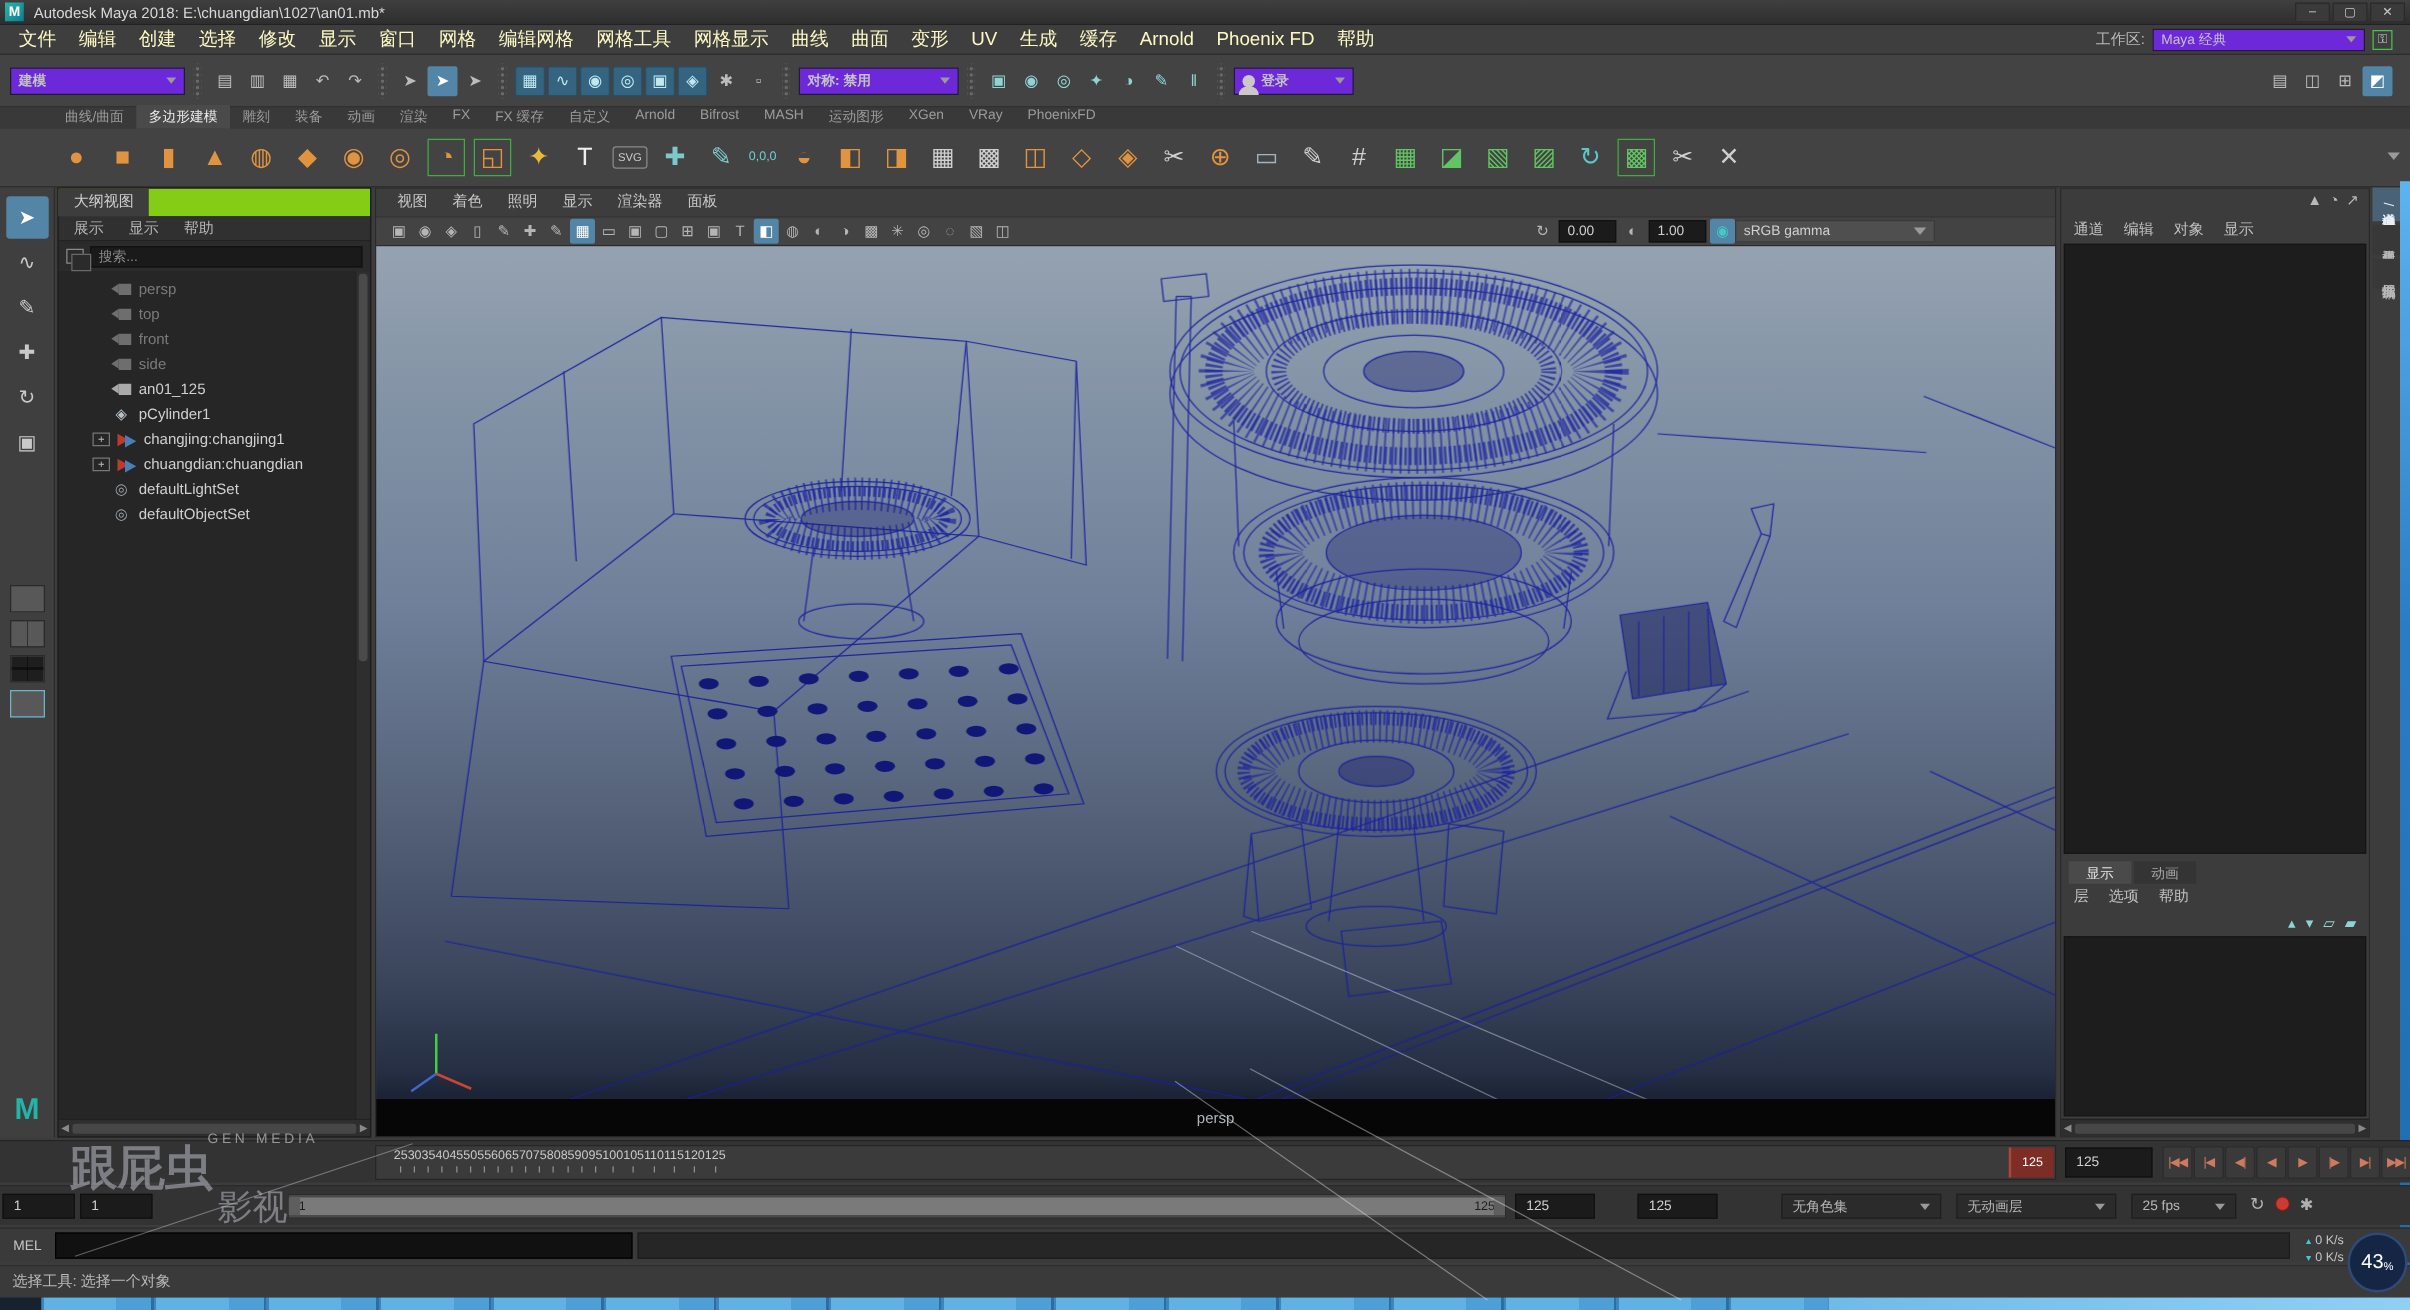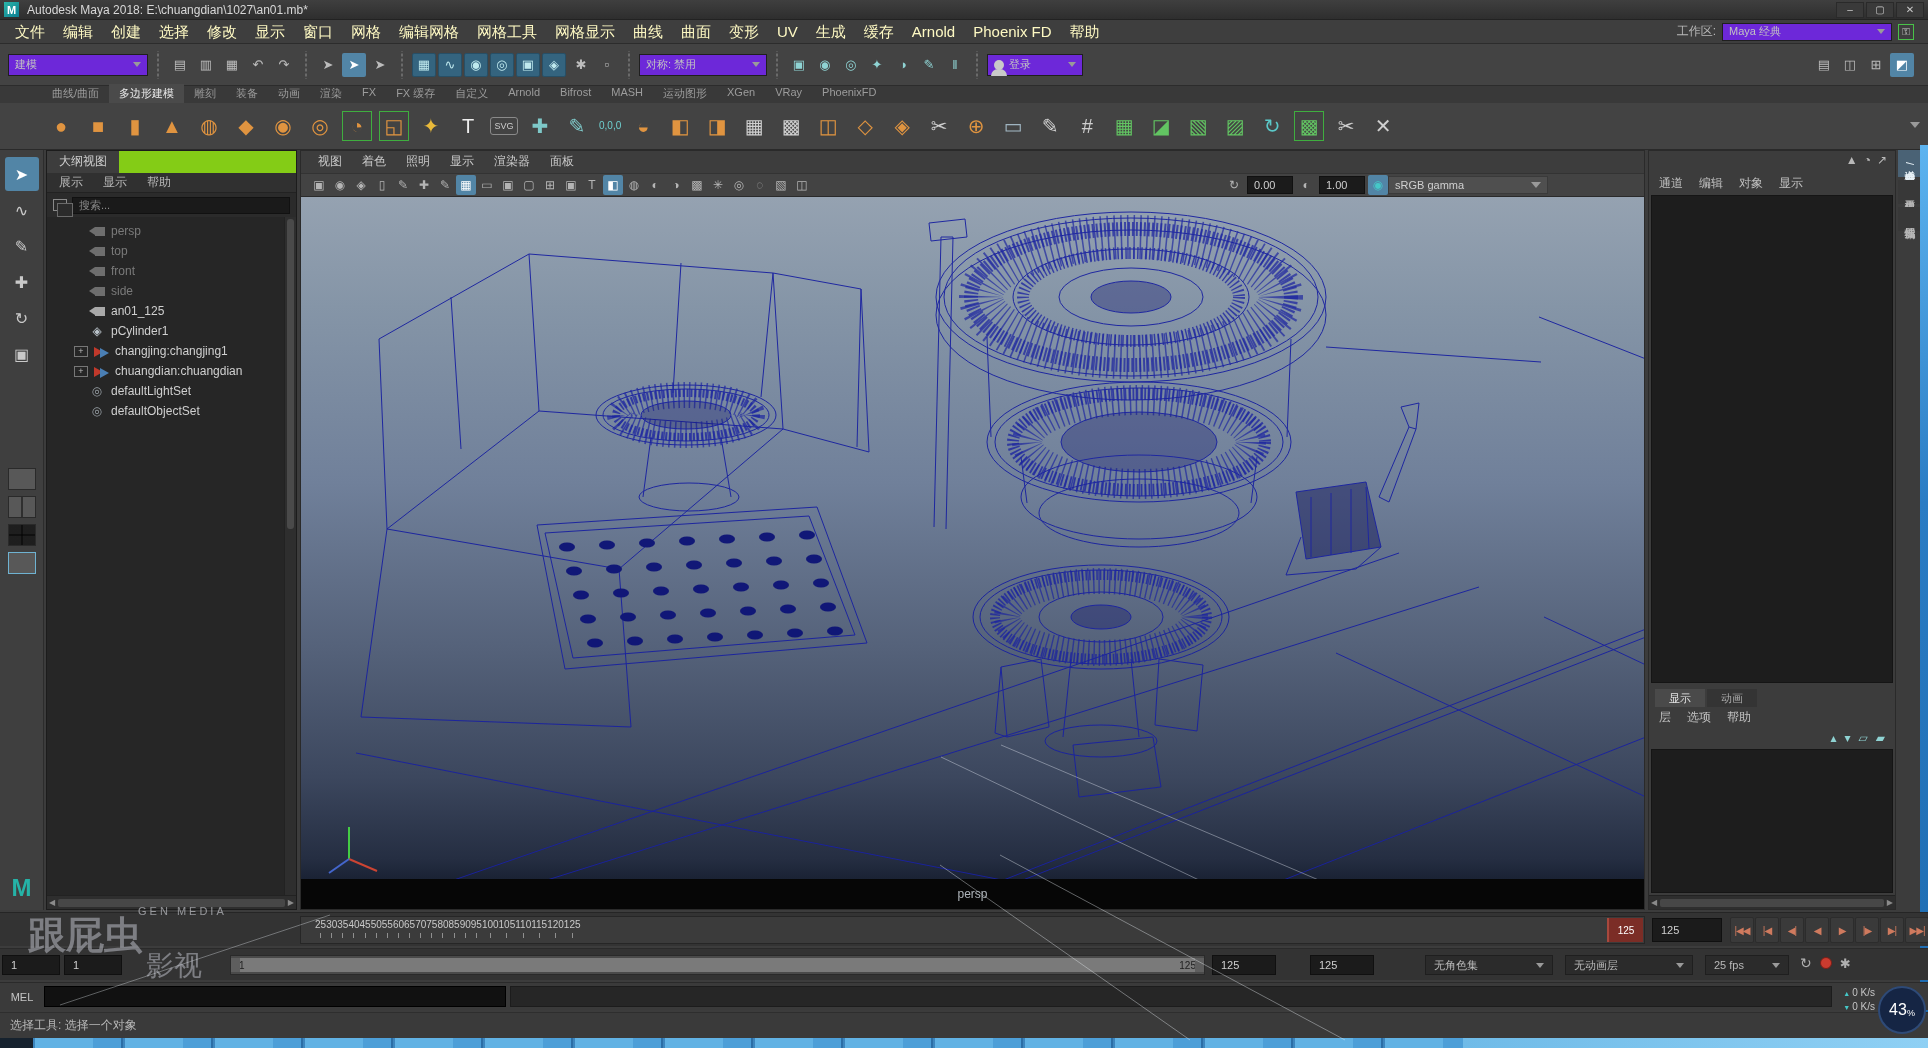--- a/index.html
+++ b/index.html
@@ -21,21 +21,21 @@
   #workspace { margin-left:auto; display:flex; align-items:center; gap:6px; padding-right:8px; }
   #workspace-label { font-size:12px; color:#b8b8b8; }
   .dropbox { background:#6d28d9; border:1px solid #1f1f1f; height:18px; display:flex; align-items:center; padding:0 6px; font-size:11px; color:#c2c2c2; position:relative; }
   .dropbox .arr { margin-left:auto; width:0; height:0; border-left:4px solid transparent; border-right:4px solid transparent; border-top:5px solid #9a9a9a; }
   #workspace-drop { width:170px; }
   #workspace-lock { width:16px; height:16px; border:1px solid #49c249; color:#c9c9c9; font-size:10px; }
 
   
   #toolbar { left:0; top:44px; width:1928px; height:42px; background:#434343; border-bottom:1px solid #2c2c2c; display:flex; align-items:center; padding:0 8px; gap:3px; }
   .tb-sep { width:6px; height:28px; margin:0 4px; background-image:radial-gradient(#6a6a6a 1px, transparent 1.2px); background-size:4px 5px; background-position:center; }
-  .tb-drop { height:22px; }
+  .tb-drop { height:22px;font-weight:bold; }
   #mode-drop { width:140px; }
   #symmetry-drop { width:128px; }
   #login-drop { width:96px; }
   .tb-icon { width:24px; height:24px; font-size:13px; color:#bcbcbc; border-radius:2px; }
   .tb-icon.on { background:#5285a6; color:#ffffff; }
   .grp { display:flex; gap:2px; }
   .grp.snap .tb-icon { background:#34647f; border:1px solid #274f66; color:#bfe9ee; }
   .grp.render .tb-icon { color:#8fd3d3; }
   .grp.rt .tb-icon.on { background:#5285a6; color:#fff; }
   #toolbar-right { margin-left:auto; display:flex; gap:2px; padding-right:6px; }
@@ -174,21 +174,21 @@
   #progress-circle .v { font-size:16px; }
   #progress-circle .u { font-size:9px; margin-top:6px; }
 
   
   #taskbar { left:0; top:1038px; width:1928px; height:10px; background:#16222e; }
   #taskbar .btns { position:absolute; left:33px; top:0; width:1430px; height:10px;
     background:repeating-linear-gradient(90deg,#3d85bd 0 2px,#61b2e4 2px 60px,#4d9fd8 60px 88px,#2b6ea6 88px 90px); }
   #taskbar .tray { position:absolute; left:1463px; top:0; right:0; height:10px; background:linear-gradient(90deg,#6fbbe8,#8fd0f4); }
 
   
-  #watermark { position:absolute; left:28px; top:905px; pointer-events:none; z-index:5; }
+  #watermark { position:absolute; left:56px; top:905px; pointer-events:none; z-index:5; }
   #wm-sub { font-size:11px; letter-spacing:3px; color:rgba(230,232,238,.55); margin-left:110px; }
   #wm-brand { font-size:38px; font-weight:bold; color:rgba(215,218,228,.45); line-height:36px; }
   #wm-brand2 { font-size:28px; color:rgba(215,218,228,.45); margin-left:118px; line-height:26px; }
   #wm-lines { position:absolute; inset:0; pointer-events:none; z-index:4; }
 </style>
 </head>
 <body>
 
 <div id="titlebar" class="abs">
   <div id="app-icon" class="ctr">M</div>

